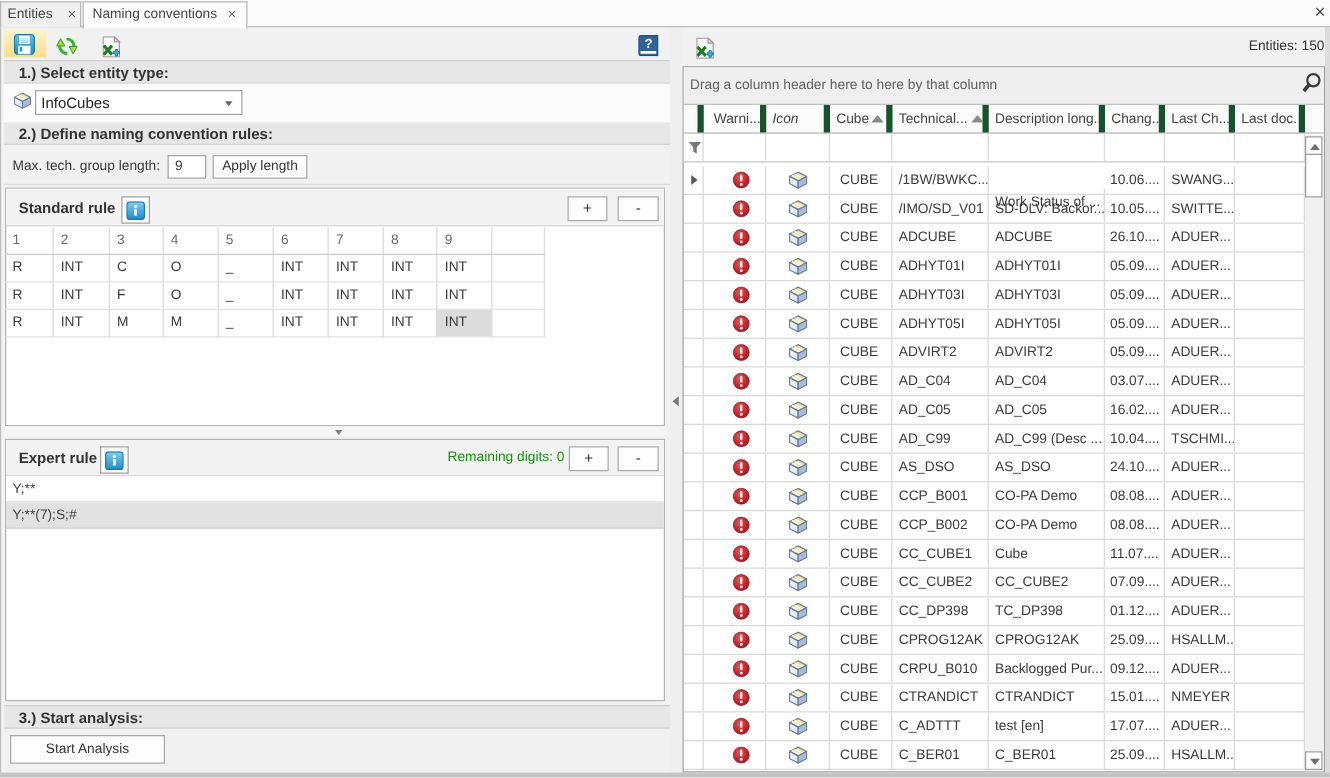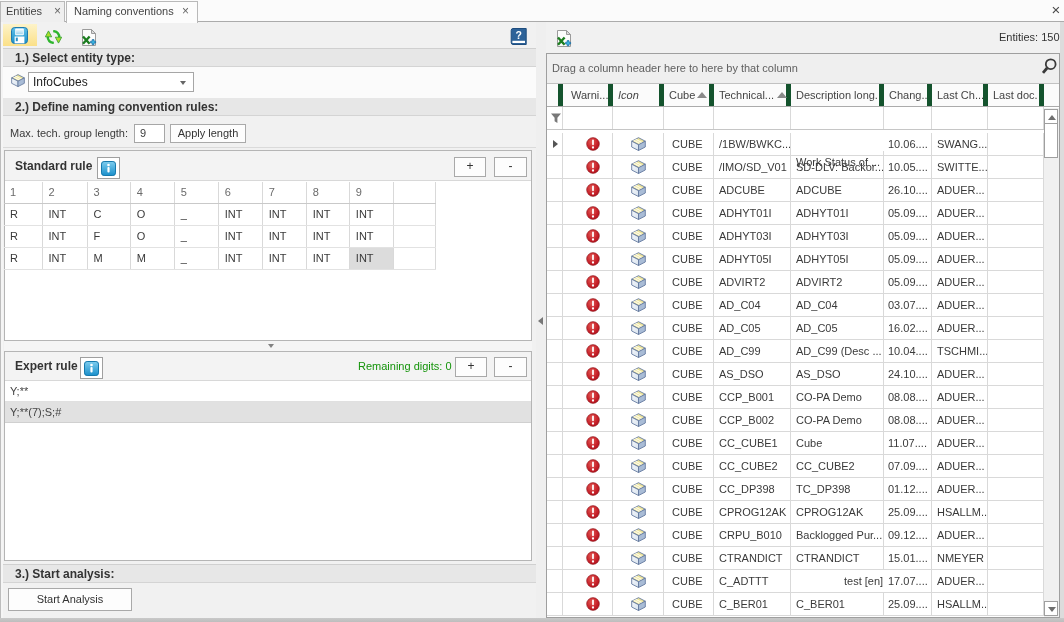--- a/index.html
+++ b/index.html
@@ -887,21 +887,21 @@
           <svg width="15" height="14" viewBox="0 0 15 14">
             <polygon points="7.5,0.7 14.3,4.2 7.5,7.7 0.7,4.2" fill="#ede49b" stroke="#64799f" stroke-width="0.9"></polygon>
             <path d="M2.6 3.2 L9.4 6.7 M4.6 2.2 L11.4 5.7" stroke="#fdfbe8" stroke-width="1.1"></path>
             <polygon points="0.7,4.2 7.5,7.7 7.5,13.5 0.7,10" fill="url(#gcubeL)" stroke="#64799f" stroke-width="0.9"></polygon>
             <polygon points="14.3,4.2 7.5,7.7 7.5,13.5 14.3,10" fill="#a9bcd6" stroke="#64799f" stroke-width="0.9"></polygon>
           </svg>
         </span>
       </div>
       <div class="gcell" style="left:117px;width:50px;padding-left:8px">CUBE</div>
       <div class="gcell" style="left:167px;width:77px;padding-left:5px">C_ADTTT</div>
-      <div class="gcell" style="left:244px;width:93px;margin-left:48px;">test [en]</div>
+      <div class="gcell" style="left:244px;width:93px;">test [en]</div>
       <div class="gcell" style="left:337px;width:48px;padding-left:4px">17.07....</div>
       <div class="gcell" style="left:385px;width:56px;">ADUER...</div>
       <div class="gcell" style="left:441px;width:56px;"></div>
     </div>
     <div class="grow" style="top: 460px;">
       <div class="gcell" style="left:0;width:16px;padding:0"></div>
       <div class="gcell" style="left:16px;width:50px;padding:0">
         <span style="position:absolute;left:23px;top:4px">
           <svg width="14" height="14" viewBox="0 0 14 14">
             <circle cx="7" cy="7" r="6.4" fill="url(#gwarn)" stroke="#7e0e14" stroke-width="0.5"></circle>

